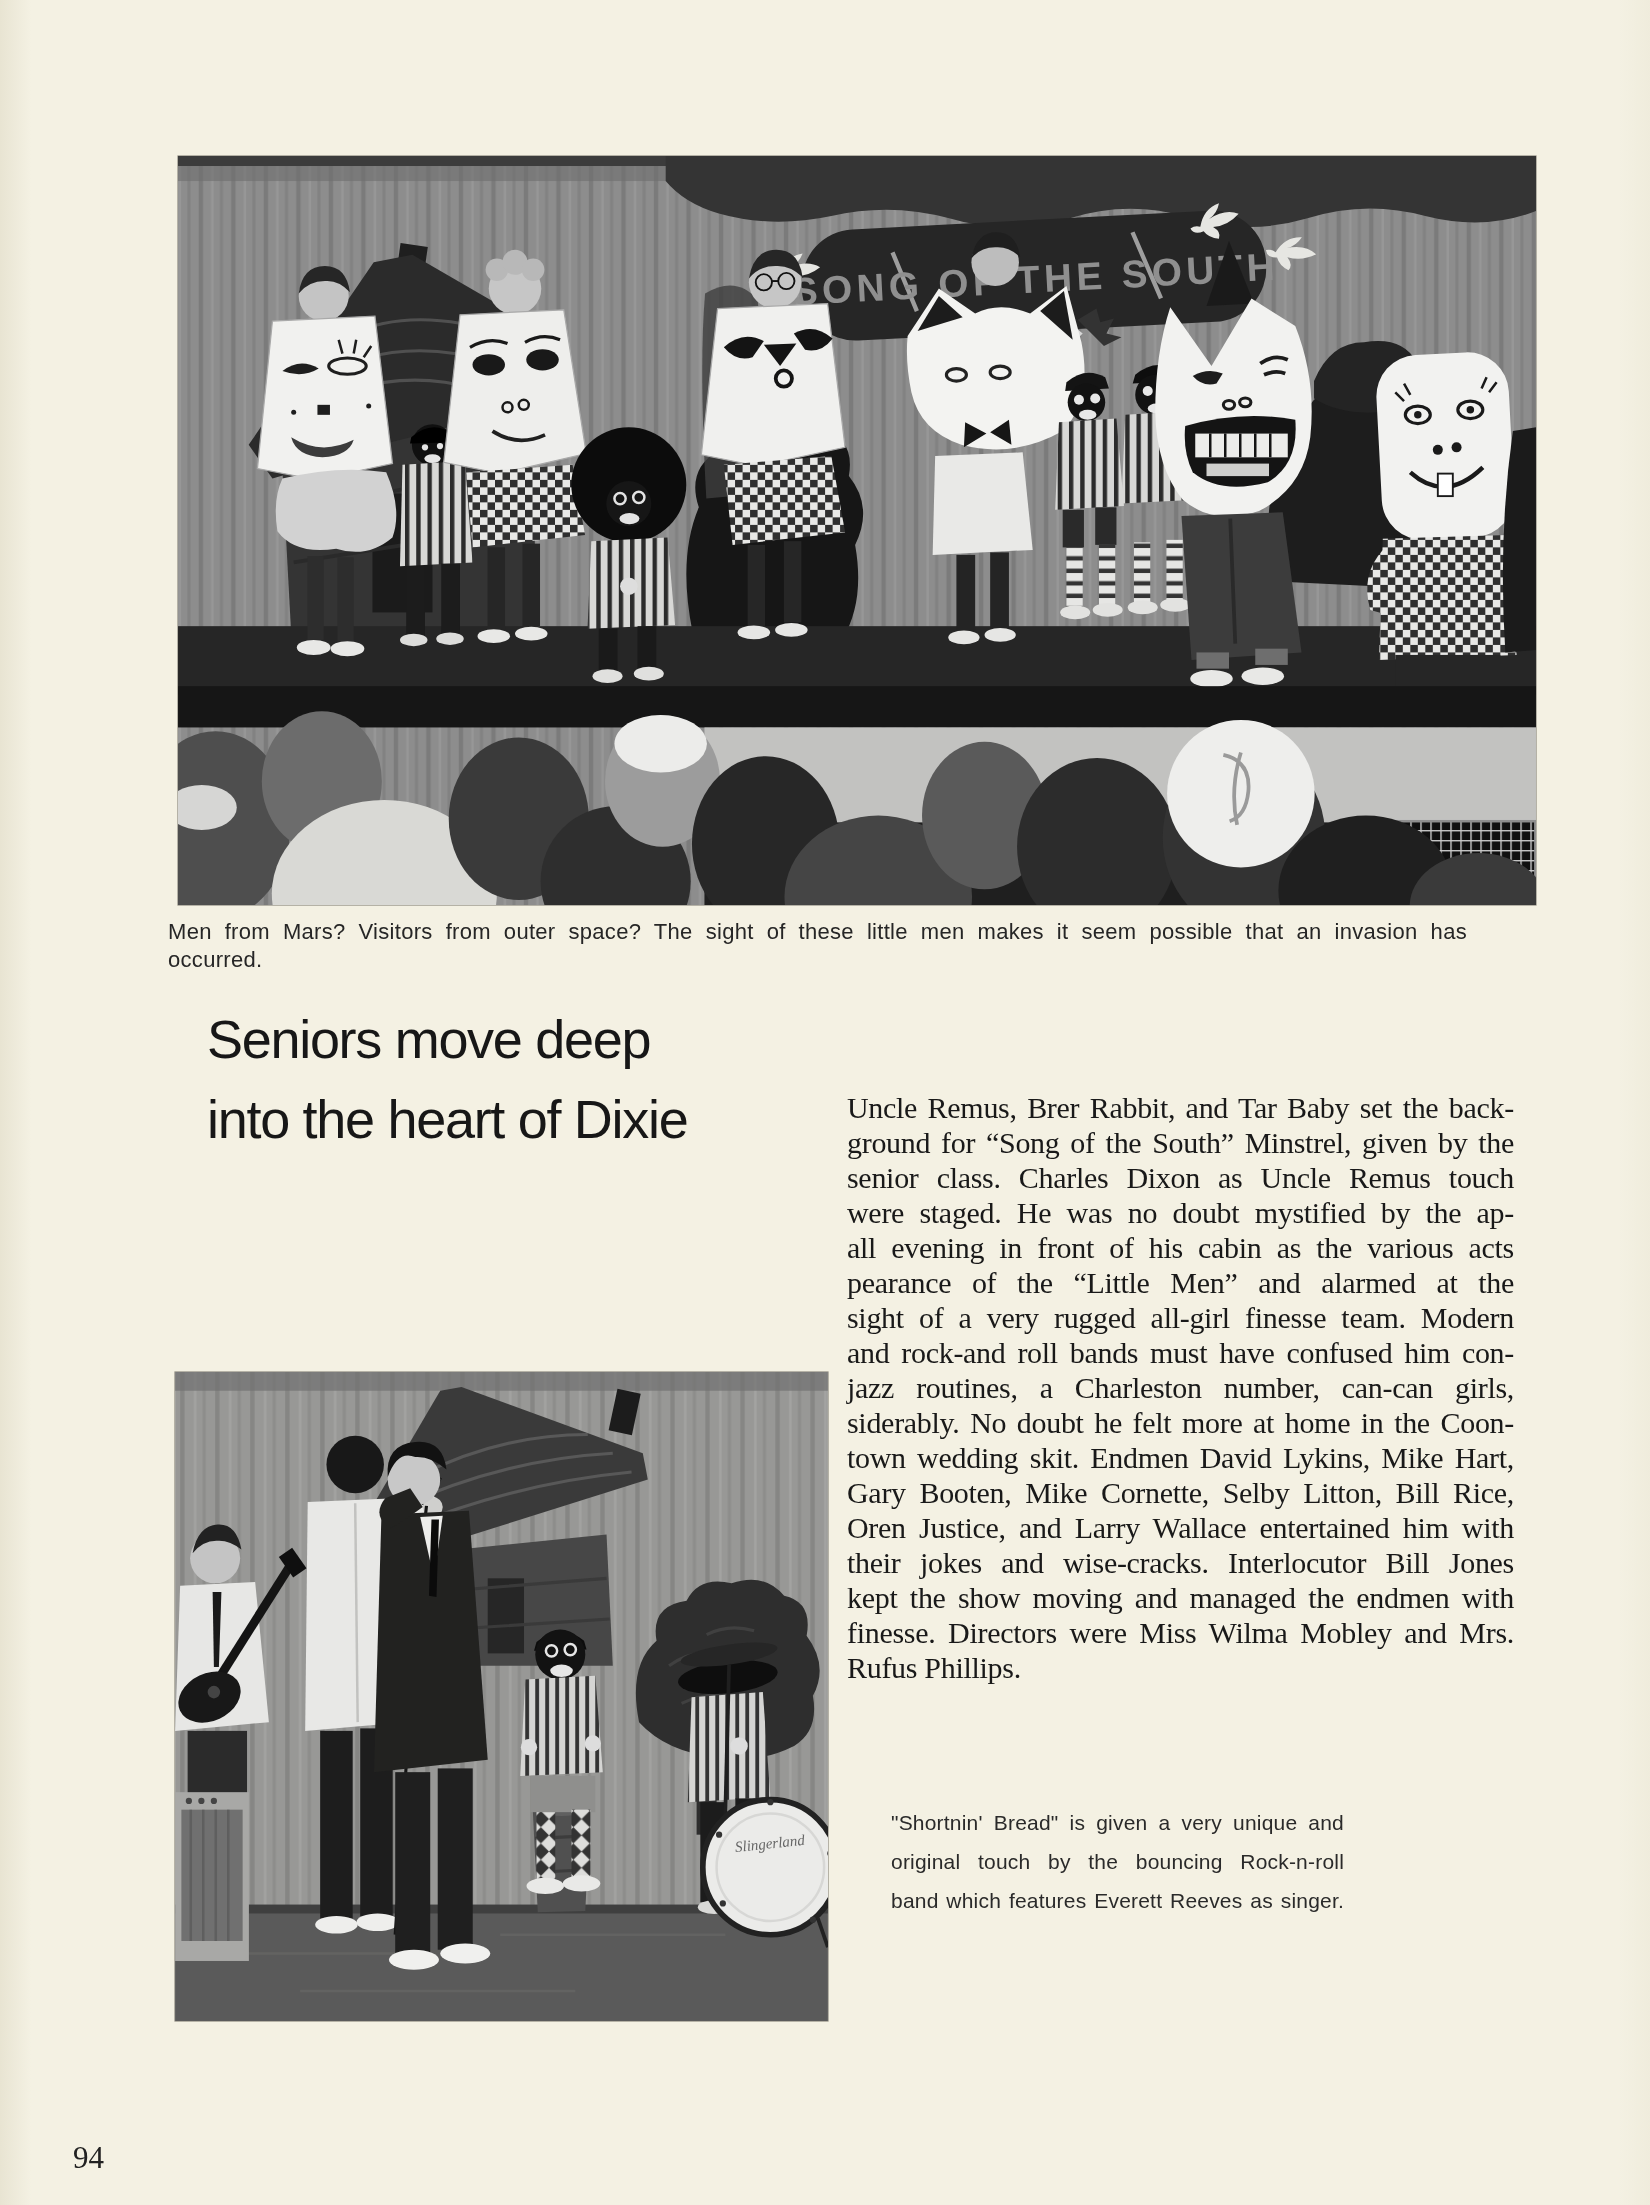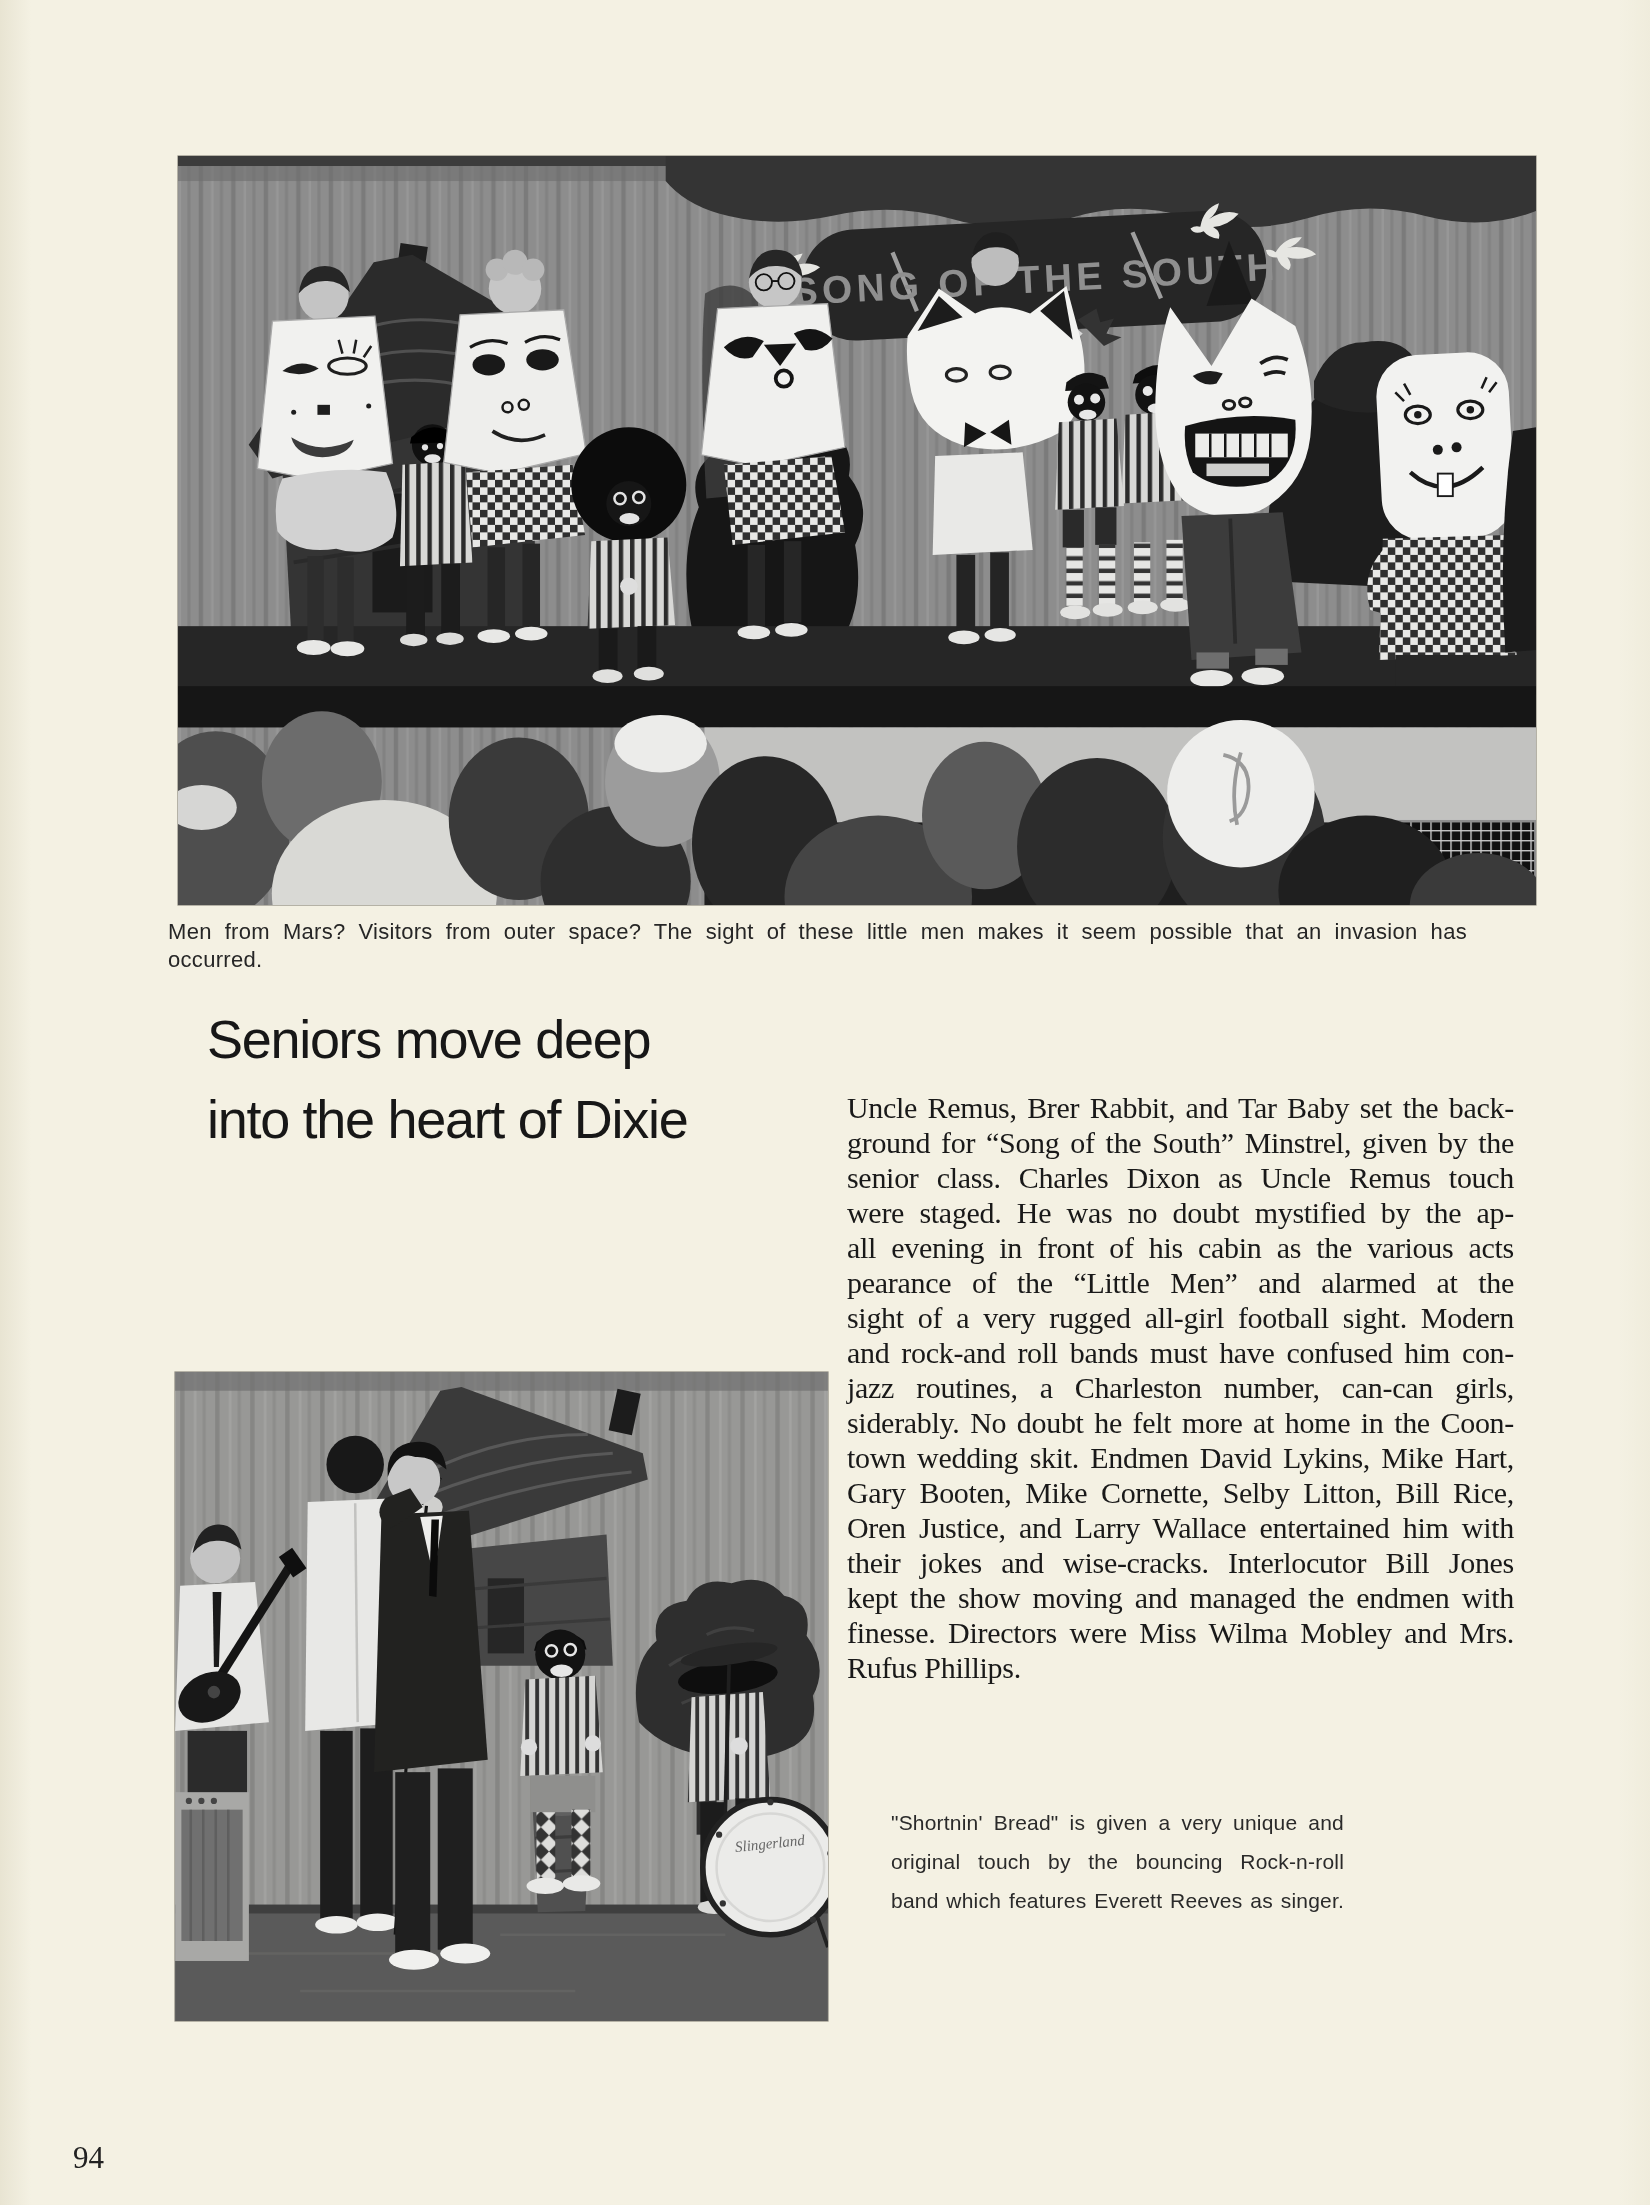--- a/index.html
+++ b/index.html
@@ -319,21 +319,21 @@
     <div>into the heart of Dixie</div>
   </div>
 
   <div class="abs body-col">
       <div class="bline">Uncle Remus, Brer Rabbit, and Tar Baby set the back-</div>
       <div class="bline">ground for “Song of the South” Minstrel, given by the</div>
       <div class="bline">senior class. Charles Dixon as Uncle Remus touch</div>
       <div class="bline">were staged. He was no doubt mystified by the ap-</div>
       <div class="bline">all evening in front of his cabin as the various acts</div>
       <div class="bline">pearance of the “Little Men” and alarmed at the</div>
-      <div class="bline">sight of a very rugged all-girl football sight. Modern</div>
+      <div class="bline">sight of a very rugged all-girl finesse team. Modern</div>
       <div class="bline">and rock-and roll bands must have confused him con-</div>
       <div class="bline">jazz routines, a Charleston number, can-can girls,</div>
       <div class="bline">siderably. No doubt he felt more at home in the Coon-</div>
       <div class="bline">town wedding skit. Endmen David Lykins, Mike Hart,</div>
       <div class="bline">Gary Booten, Mike Cornette, Selby Litton, Bill Rice,</div>
       <div class="bline">Oren Justice, and Larry Wallace entertained him with</div>
       <div class="bline">their jokes and wise-cracks. Interlocutor Bill Jones</div>
       <div class="bline">kept the show moving and managed the endmen with</div>
       <div class="bline">finesse. Directors were Miss Wilma Mobley and Mrs.</div>
       <div class="bline">Rufus Phillips.</div>

